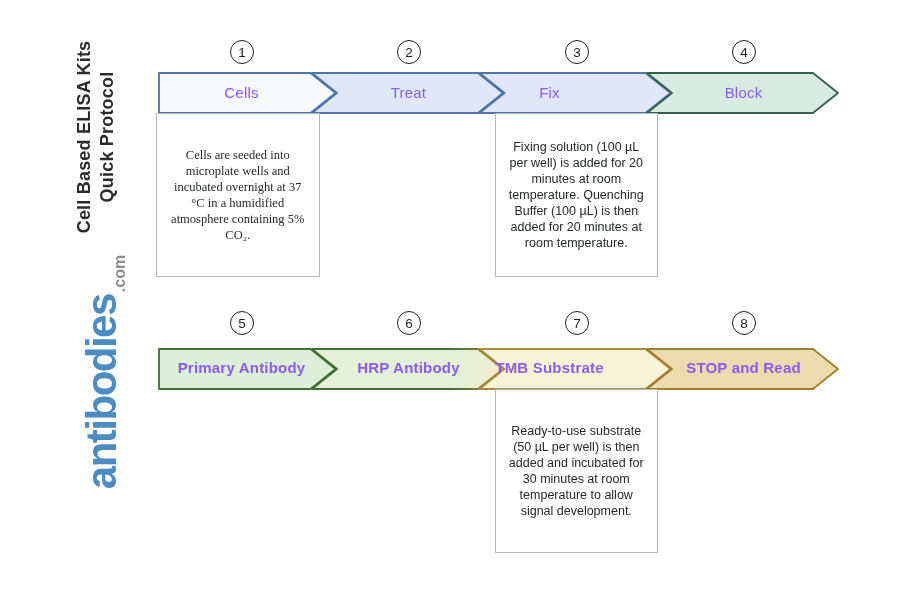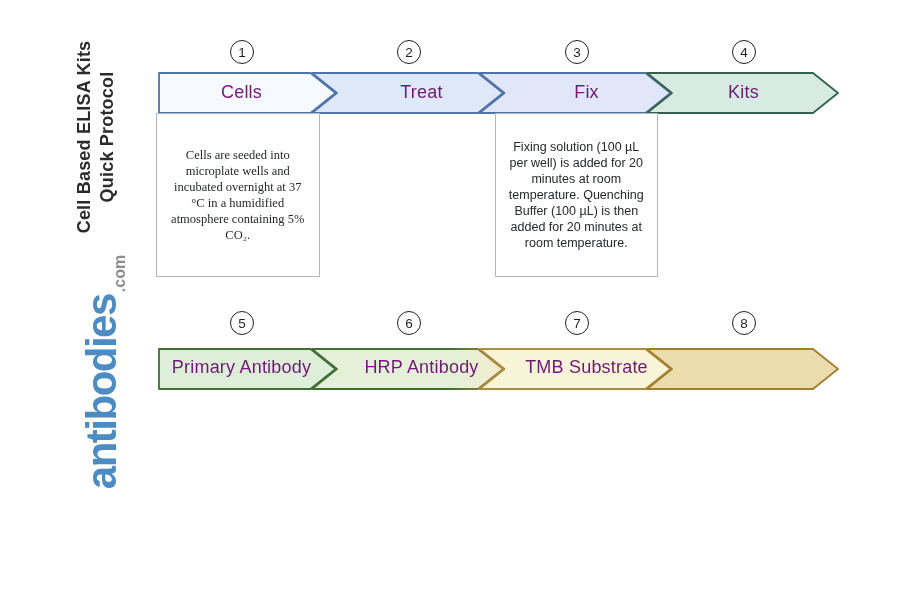--- a/index.html
+++ b/index.html
@@ -23,36 +23,36 @@
   .logo-suffix{font-size:16px;line-height:16px;font-weight:700;margin-left:2px;transform:translateY(5px);}
   
   .num-circle{
     position:absolute;width:24px;height:24px;border:1.6px solid #1f1f1f;border-radius:50%;
     background:#fff;display:flex;align-items:center;justify-content:center;
     font-size:13.5px;color:#1f1f1f;box-sizing:border-box;
   }
   .arrow-svg{position:absolute;left:158px;width:692px;height:44px;overflow:visible;}
   .arrow-label{
     position:absolute;height:42px;display:flex;align-items:center;justify-content:center;
-    font-size:18px;color:#701a75;letter-spacing:.2px;
+    font-size:15px;color:#8b5cf6;letter-spacing:.2px;
   }
   .desc-box{
     position:absolute;background:#fff;border:1.5px solid #b3b7bb;box-sizing:border-box;
     display:flex;align-items:center;justify-content:center;text-align:center;
     padding:8px 9px;
   }
   .desc-box p{margin:0;font-size:12.5px;line-height:16px;color:#26282a;}
   
-  .col0{left:158px;}   .col1{left:338px;text-align:right;}  .col2{left:503px;}  .col3{left:660px;}
+  .col0{left:158px;}   .col1{left:325px;text-align:right;}  .col2{left:466px;}  .col3{left:660px;}
   .labelw{width:167px;}
   .box0{left:156px;font-family:Liberation Serif, serif;}   .box1{left:327px;}  .box2{left:494.5px;}.box3{left:662px;}
   .boxw{width:163.5px;}
   .row1-circ{top:40px;} .row2-circ{top:311px;}
   .row1-svg{top:71px;}  .row2-svg{top:346.5px;}
-  .row1-lab{top:71px;}  .row2-lab{top:346.5px;}
+  .row1-lab{top:71px;}  .row2-lab{top:346.5px;font-weight:bold;}
   .row1-box{top:113px;height:163.5px;}
   .row2-box{top:388.5px;height:164.5px;}
   .c0{left:230px;} .c1{left:397px;} .c2{left:565px;} .c3{left:732px;}
 </style>
 </head>
 <body>
 
 <div class="canvas">
 
   <div class="side-title">
@@ -81,21 +81,21 @@
   <svg class="arrow-svg row1-svg" viewBox="0 0 692 44">
     <polygon points="1,2 152.5,2 177.5,22 152.5,42 1,42" stroke-width="1.8" stroke-linejoin="round" fill="#f6f9fd" stroke="#4f74a8"></polygon>
     <polygon points="154,2 320,2 345,22 320,42 154,42 179,22" stroke-width="1.8" stroke-linejoin="round" fill="#dfe8f8" stroke="#4f74a8"></polygon>
     <polygon points="321.5,2 487.5,2 512.5,22 487.5,42 321.5,42 346.5,22" stroke-width="1.8" stroke-linejoin="round" fill="#e1e7f8" stroke="#4f74a8"></polygon>
     <polygon points="489,2 655,2 680,22 655,42 489,42 514,22" stroke-width="1.8" stroke-linejoin="round" fill="#d7ebe3" stroke="#34604e"></polygon>
   </svg>
 
   <div class="arrow-label row1-lab labelw col0">Cells</div>
   <div class="arrow-label row1-lab labelw col1">Treat</div>
   <div class="arrow-label row1-lab labelw col2">Fix</div>
-  <div class="arrow-label row1-lab labelw col3">Kits</div>
+  <div class="arrow-label row1-lab labelw col3">Block</div>
 
   <div class="desc-box row1-box boxw box0">
       <p>Cells are seeded into microplate wells and incubated overnight at 37 °C in a humidified atmosphere containing 5% CO₂.</p>
     </div>
   <div class="desc-box row1-box boxw box2">
       <p>Fixing solution (100 µL per well) is added for 20 minutes at room temperature. Quenching Buffer (100 µL) is then added for 20 minutes at room temperature.</p>
     </div>
 
   <div class="num-circle row2-circ c0">
       <span>5</span>
@@ -125,15 +125,19 @@
     </defs>
     <polygon points="1,2 152.5,2 177.5,22 152.5,42 1,42" stroke-width="1.8" stroke-linejoin="round" fill="#ddefd8" stroke="#416f35"></polygon>
     <polygon points="154,2 320,2 345,22 320,42 154,42 179,22" fill="url(#fill6)" stroke="url(#stroke6)" stroke-width="1.8" stroke-linejoin="round"></polygon>
     <polygon points="321.5,2 487.5,2 512.5,22 487.5,42 321.5,42 346.5,22" stroke-width="1.8" stroke-linejoin="round" fill="#f8f4d8" stroke="#ad8c41"></polygon>
     <polygon points="489,2 655,2 680,22 655,42 489,42 514,22" stroke-width="1.8" stroke-linejoin="round" fill="#ecdcad" stroke="#9f7e2e"></polygon>
   </svg>
 
   <div class="arrow-label row2-lab labelw col0">Primary Antibody</div>
   <div class="arrow-label row2-lab labelw col2">TMB Substrate</div>
   <div class="arrow-label row2-lab labelw col1">HRP Antibody</div>
+  <div class="arrow-label row2-lab labelw col3">STOP and Read</div>
 
+  <div class="desc-box row2-box boxw box2">
+      <p>Ready-to-use substrate (50 µL per well) is then added and incubated for 30 minutes at room temperature to allow signal development.</p>
+    </div>
 
 </div>
 
 </body></html>

